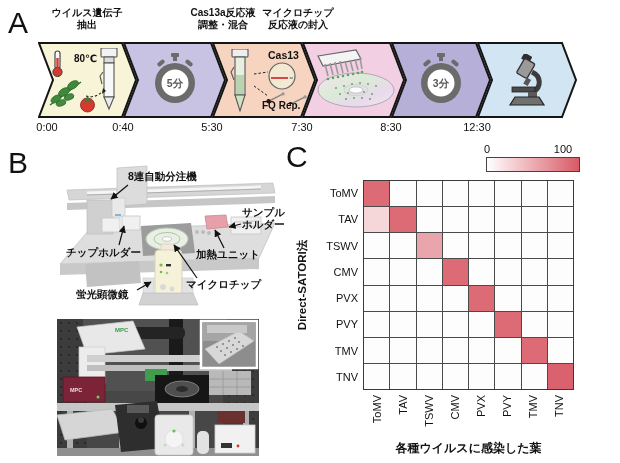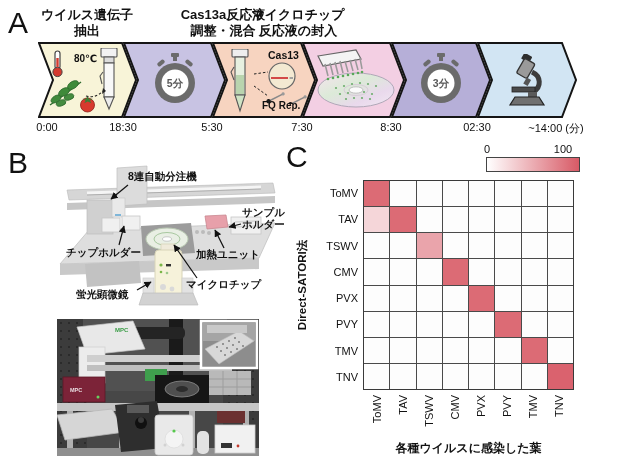--- a/index.html
+++ b/index.html
@@ -1,20 +1,20 @@
 <!DOCTYPE html>
 <html><head>
 <meta charset="utf-8">
 <style>
   html,body{margin:0;padding:0;background:#fff;}
   #canvas{position:relative;width:620px;height:463px;background:#fff;overflow:hidden;
           font-family:"Liberation Sans","DejaVu Sans",sans-serif;color:#111;}
   .panel-letter{position:absolute;font-size:30px;font-weight:400;color:#111;}
   
-  .step-header{position:absolute;top:7px;width:150px;text-align:center;font-size:13px;
+  .step-header{position:absolute;top:7px;width:150px;text-align:center;font-size:10px;
                font-weight:600;line-height:1.2;white-space:pre-line;}
   .chevron-strip{position:absolute;left:38px;top:42px;width:545px;height:76px;}
   .chevron{position:absolute;top:0;height:76px;}
   .chev-content{position:absolute;top:0;height:76px;}
   .chev-text{position:absolute;font-size:10.5px;font-weight:600;color:#111;}
   .timeline-label{position:absolute;top:121px;font-size:11px;font-weight:500;text-align:center;width:80px;}
   
   .equip-label{position:absolute;font-size:10.5px;font-weight:600;line-height:1.15;white-space:pre-line;}
   
   .colorbar{position:absolute;left:486px;top:157px;width:92px;height:13px;border:1px solid #444;}
@@ -217,26 +217,25 @@
         <path d="M28,18 C37,22 38,33 29,38" fill="none" stroke="#3c3c3c" stroke-width="5"></path>
         <rect x="21" y="24" width="5" height="7" fill="#555" transform="rotate(30 23 27)"></rect>
         <rect x="8" y="33" width="23" height="5" fill="#4a4a4a" stroke="#222" stroke-width="0.8"></rect>
         <rect x="24" y="38" width="9" height="7" fill="#5a5a5a"></rect>
         <polygon points="6,51 40,51 35,43 11,43" fill="#707070" stroke="#222" stroke-width="1.2"></polygon>
       </svg>
     </div>
   </div>
 
   <span class="timeline-label" style="left:7px;">0:00</span>
-  <span class="timeline-label" style="left:83px;">18:30</span>
+  <span class="timeline-label" style="left:83px;">0:40</span>
   <span class="timeline-label" style="left:172px;">5:30</span>
   <span class="timeline-label" style="left:262px;">7:30</span>
   <span class="timeline-label" style="left:351px;">8:30</span>
-  <span class="timeline-label" style="left:437px;">02:30</span>
-  <span class="timeline-label" style="left:510px;width:92px;">~14:00 (分)</span>
+  <span class="timeline-label" style="left:437px;">12:30</span>
 
   <span class="panel-letter" style="left:8px;top:146px;">B</span>
 
   <svg style="position:absolute;left:55px;top:160px;" width="235" height="152" viewBox="0 0 235 152">
     <defs>
       <marker id="ah" markerWidth="7" markerHeight="7" refX="5.5" refY="3" orient="auto">
         <polygon points="0,0 6,3 0,6" fill="#111"></polygon>
       </marker>
     </defs>
 

